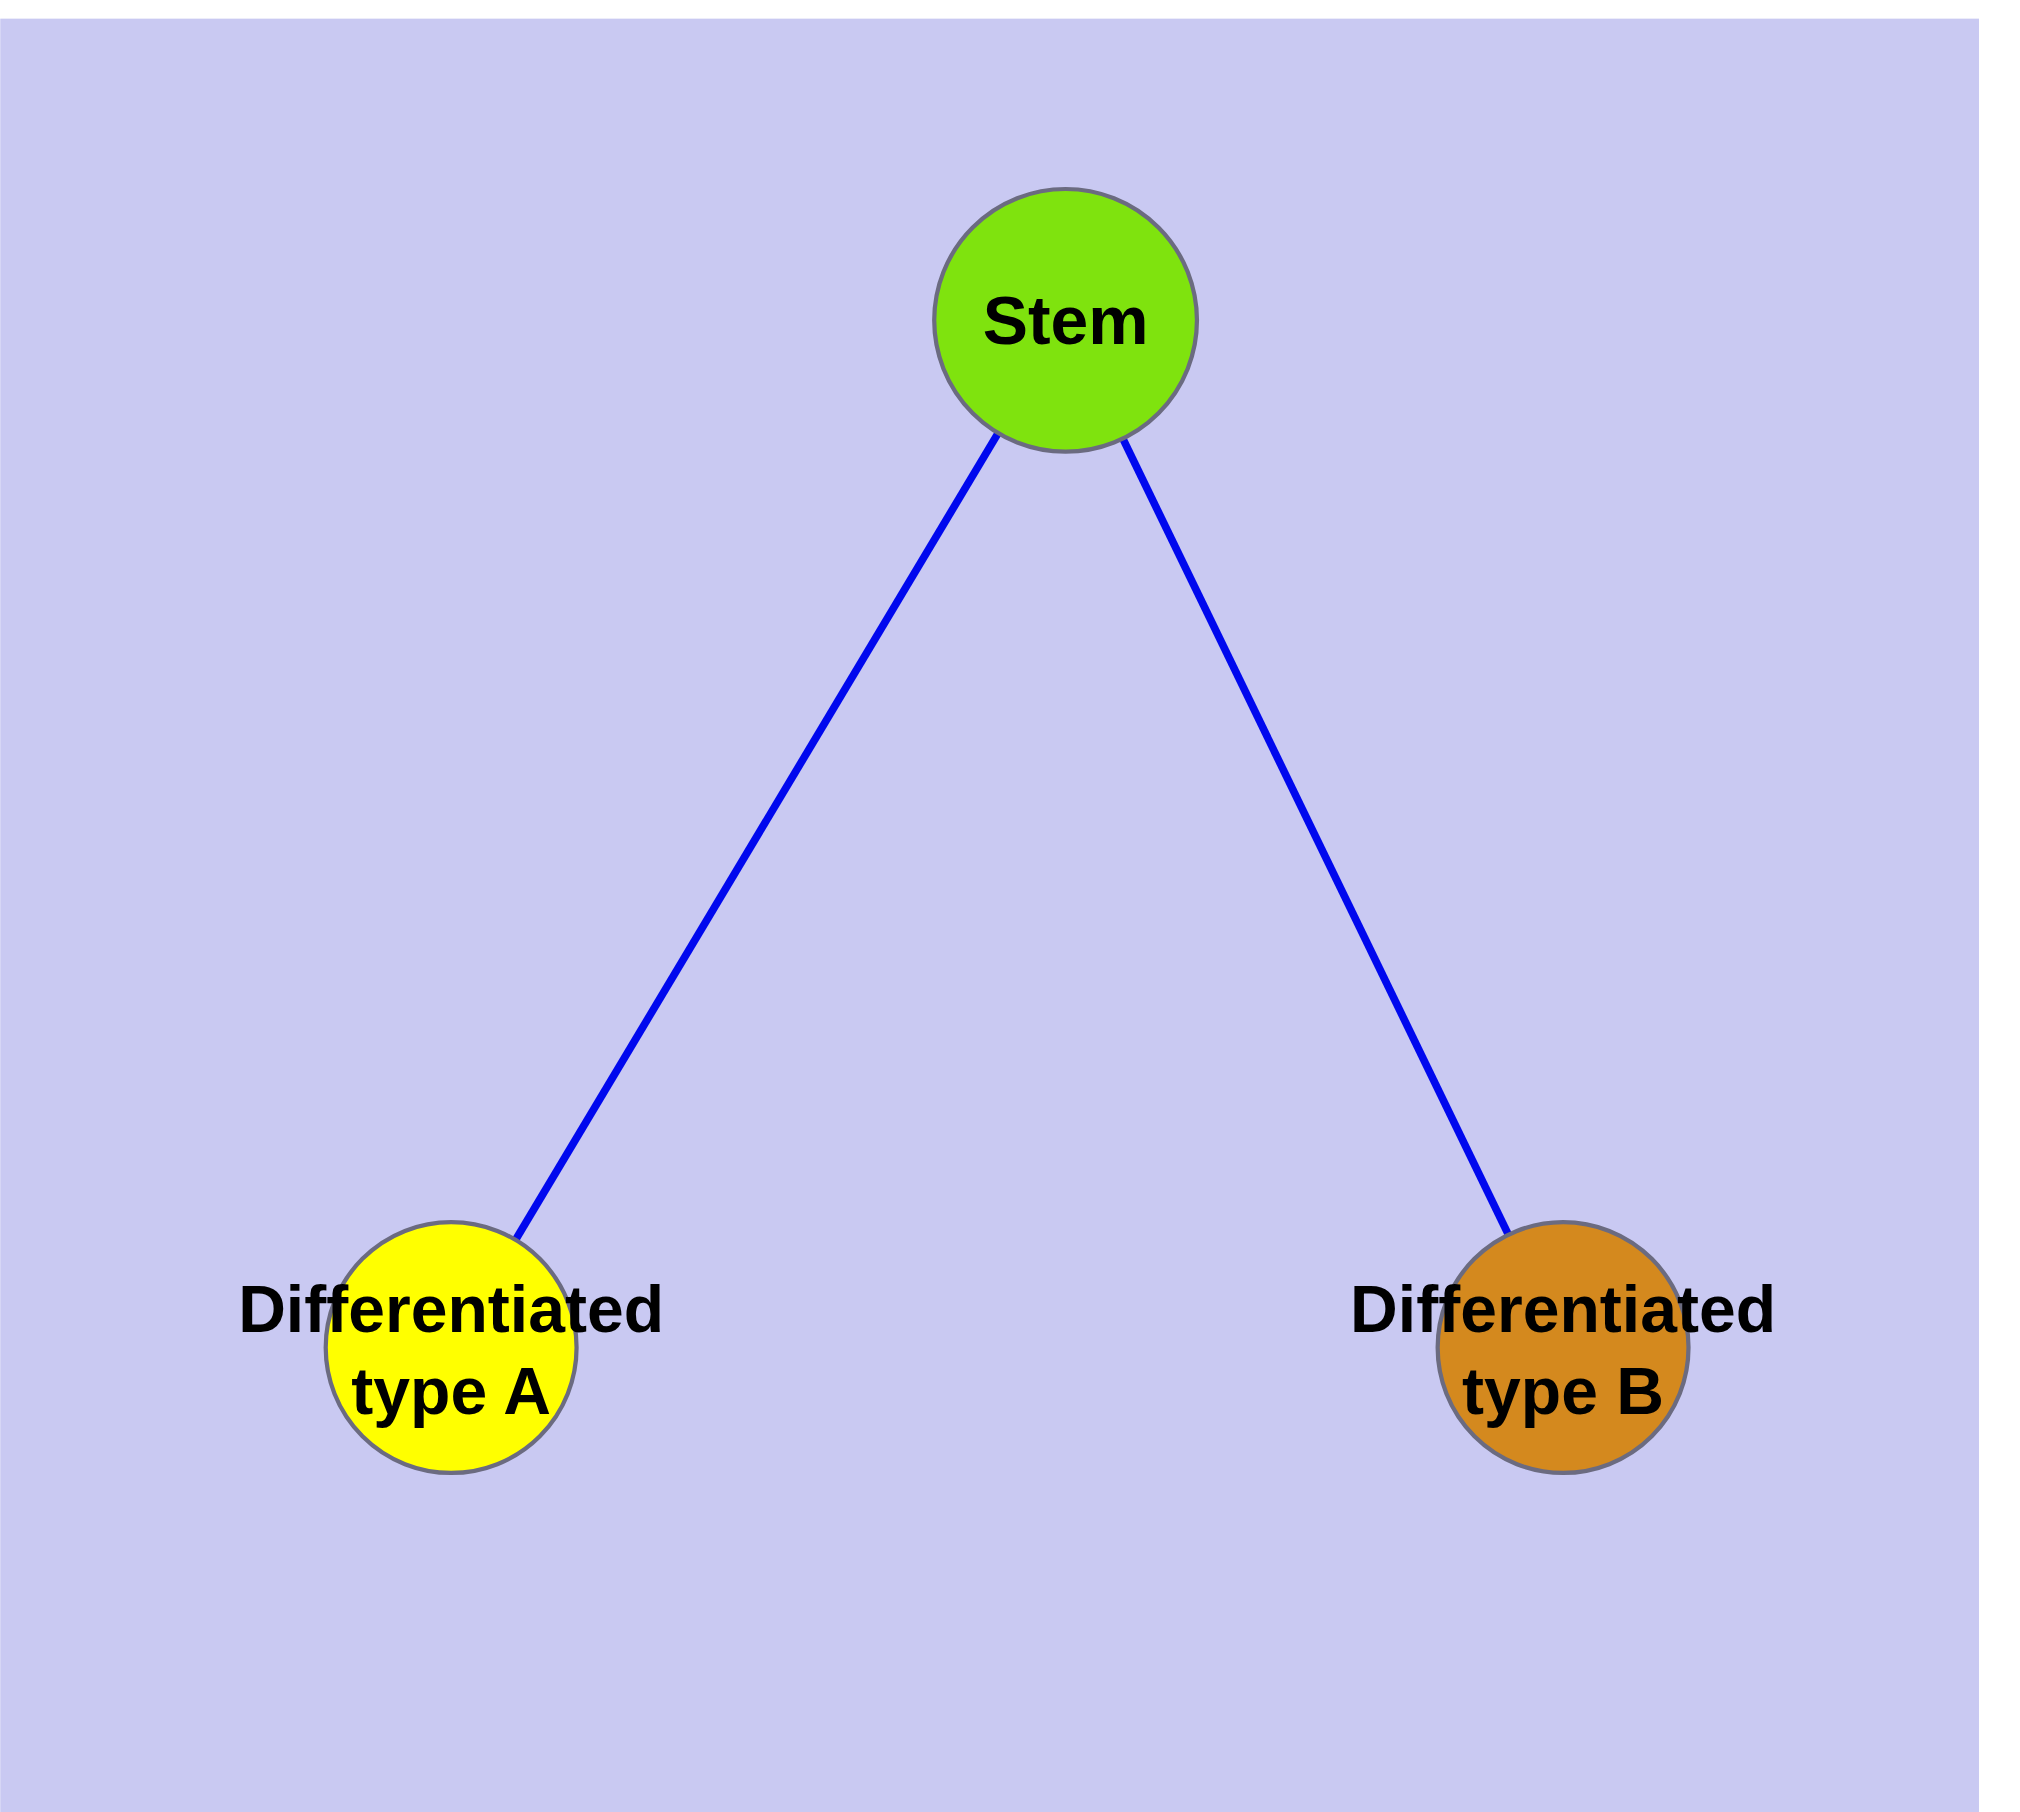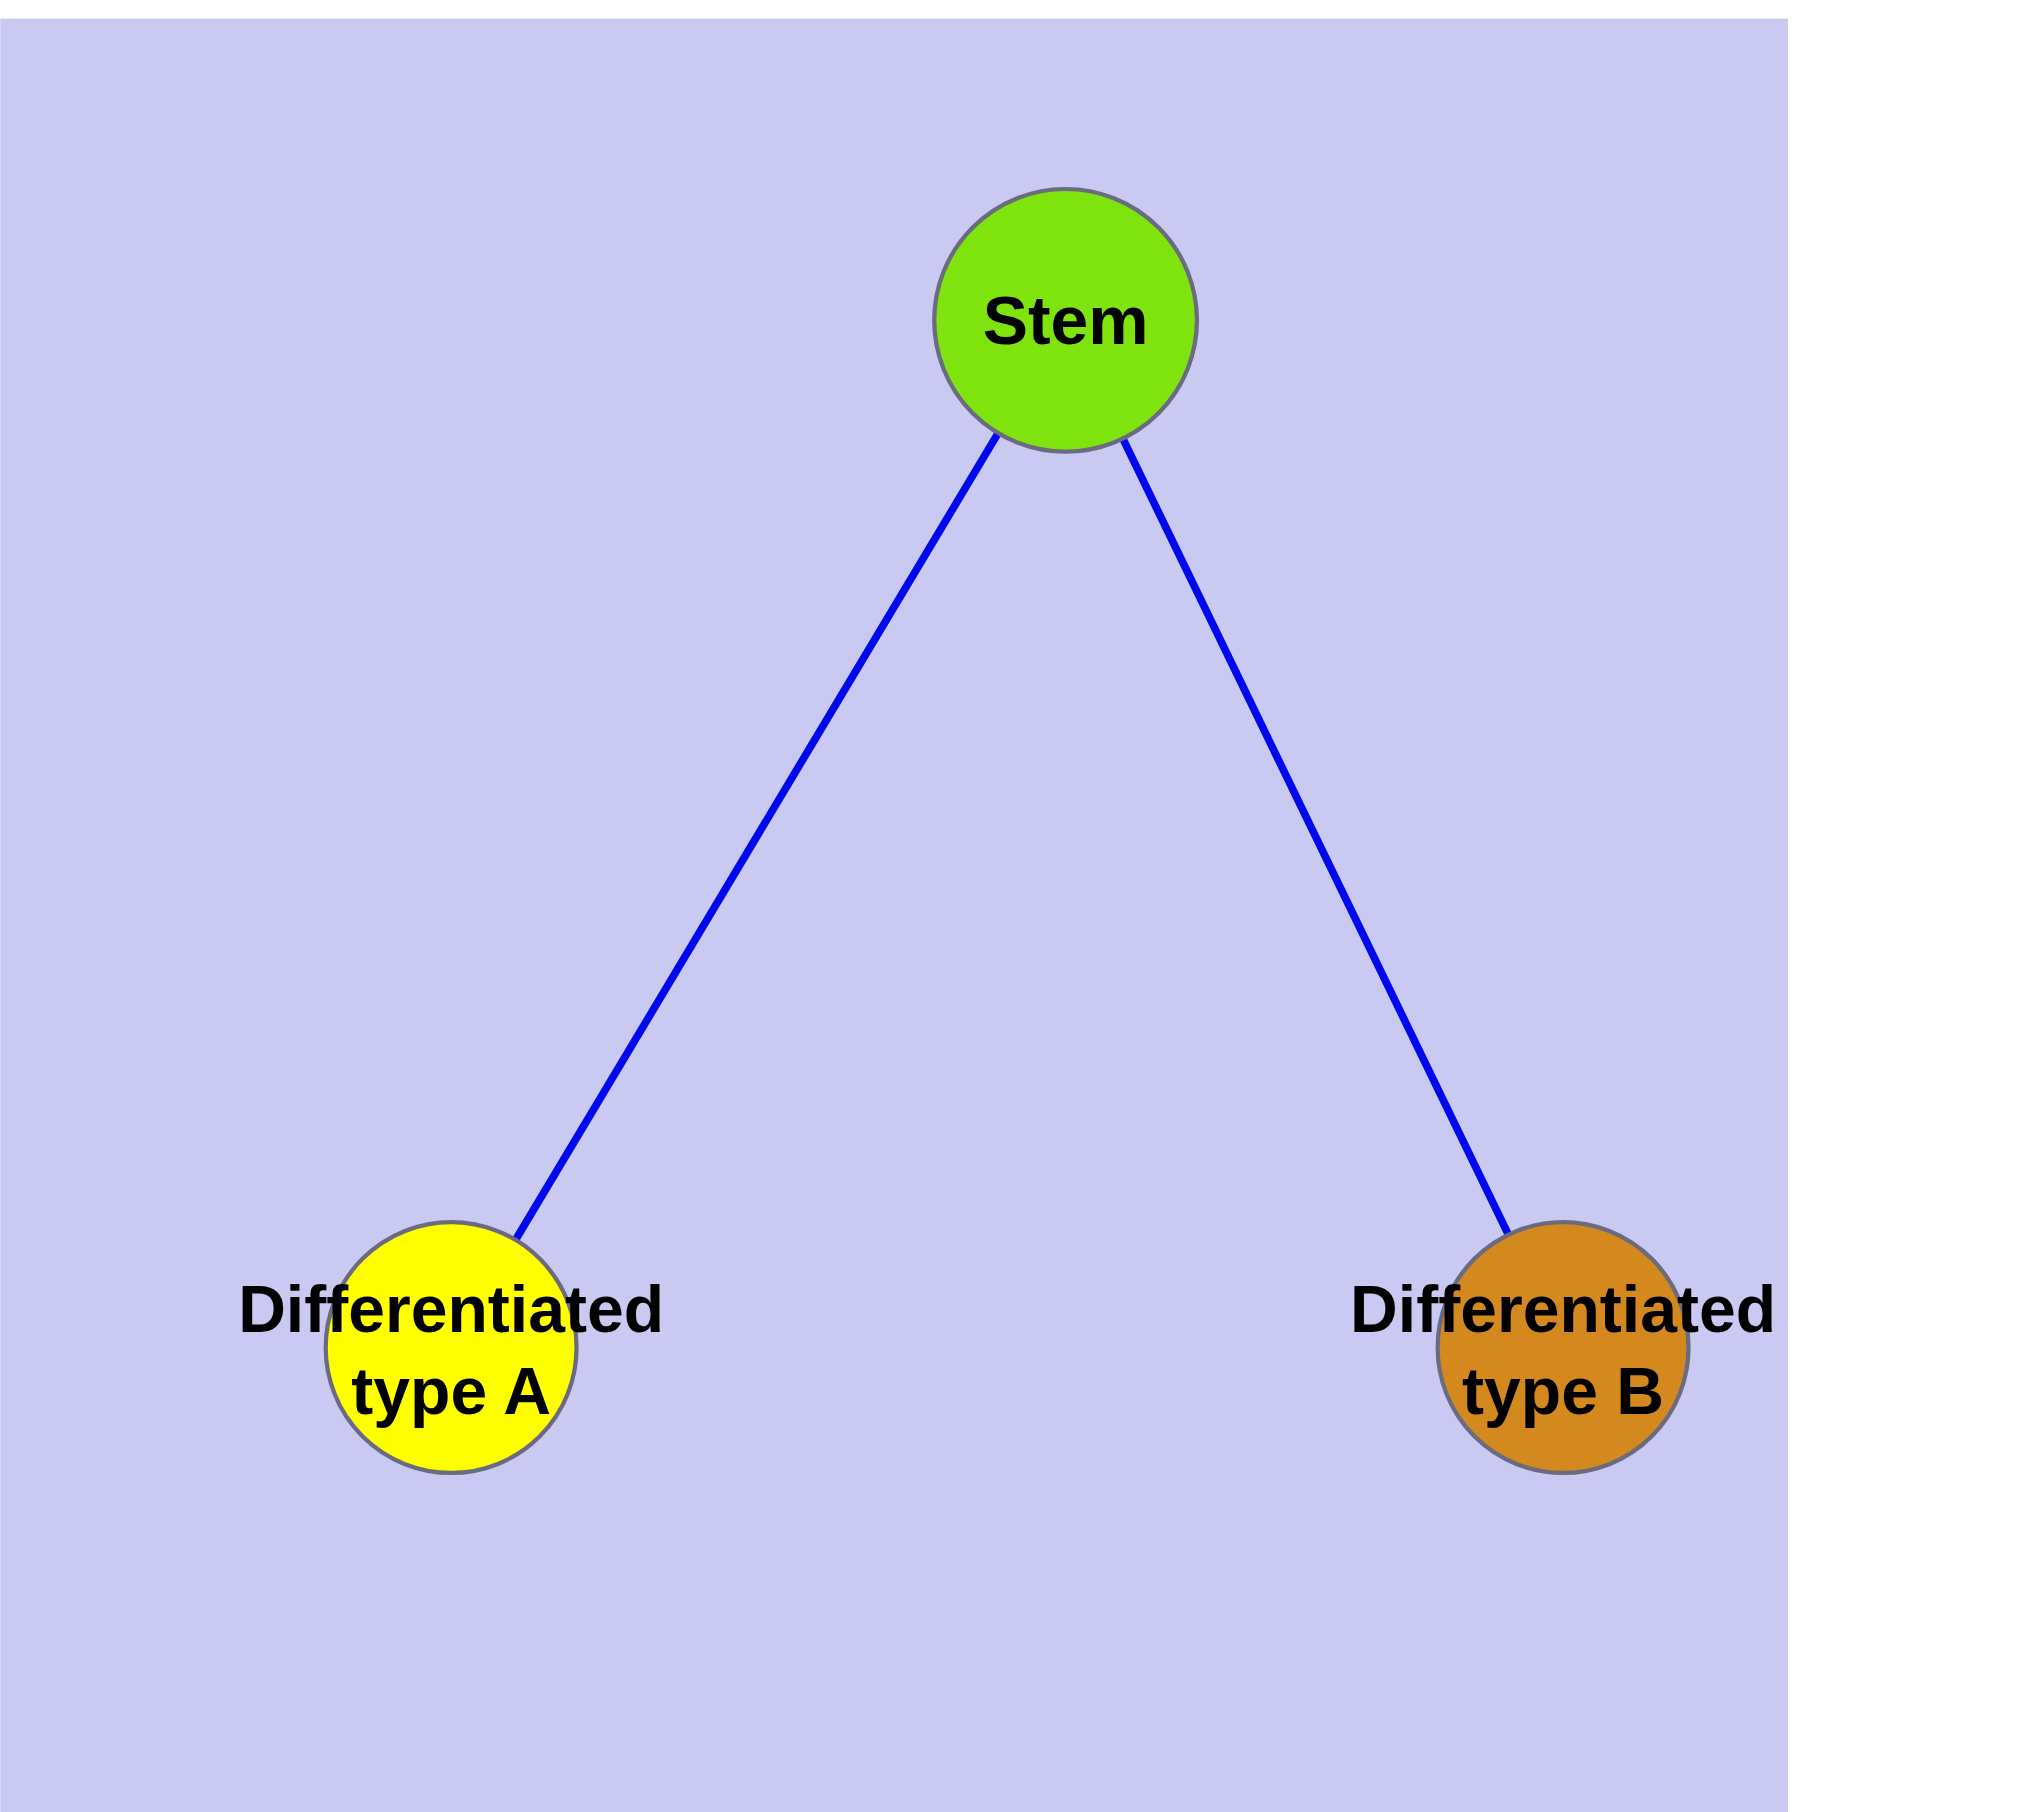--- a/index.html
+++ b/index.html
@@ -2,21 +2,21 @@
 <html style="font-size:13.6px"><head>
 <meta charset="utf-8">
 <style>
   html, body {
     margin: 0;
     padding: 0;
     background: #ffffff;
   }
   #stage {
     position: relative;
-    width: 1788px;
+    width: 1979px;
     height: 1812px;
     background: #ffffff;
     overflow: hidden;
   }
   #canvas {
     display: block;
     width: 2021px;
     height: 1812px;
   }
   text {

